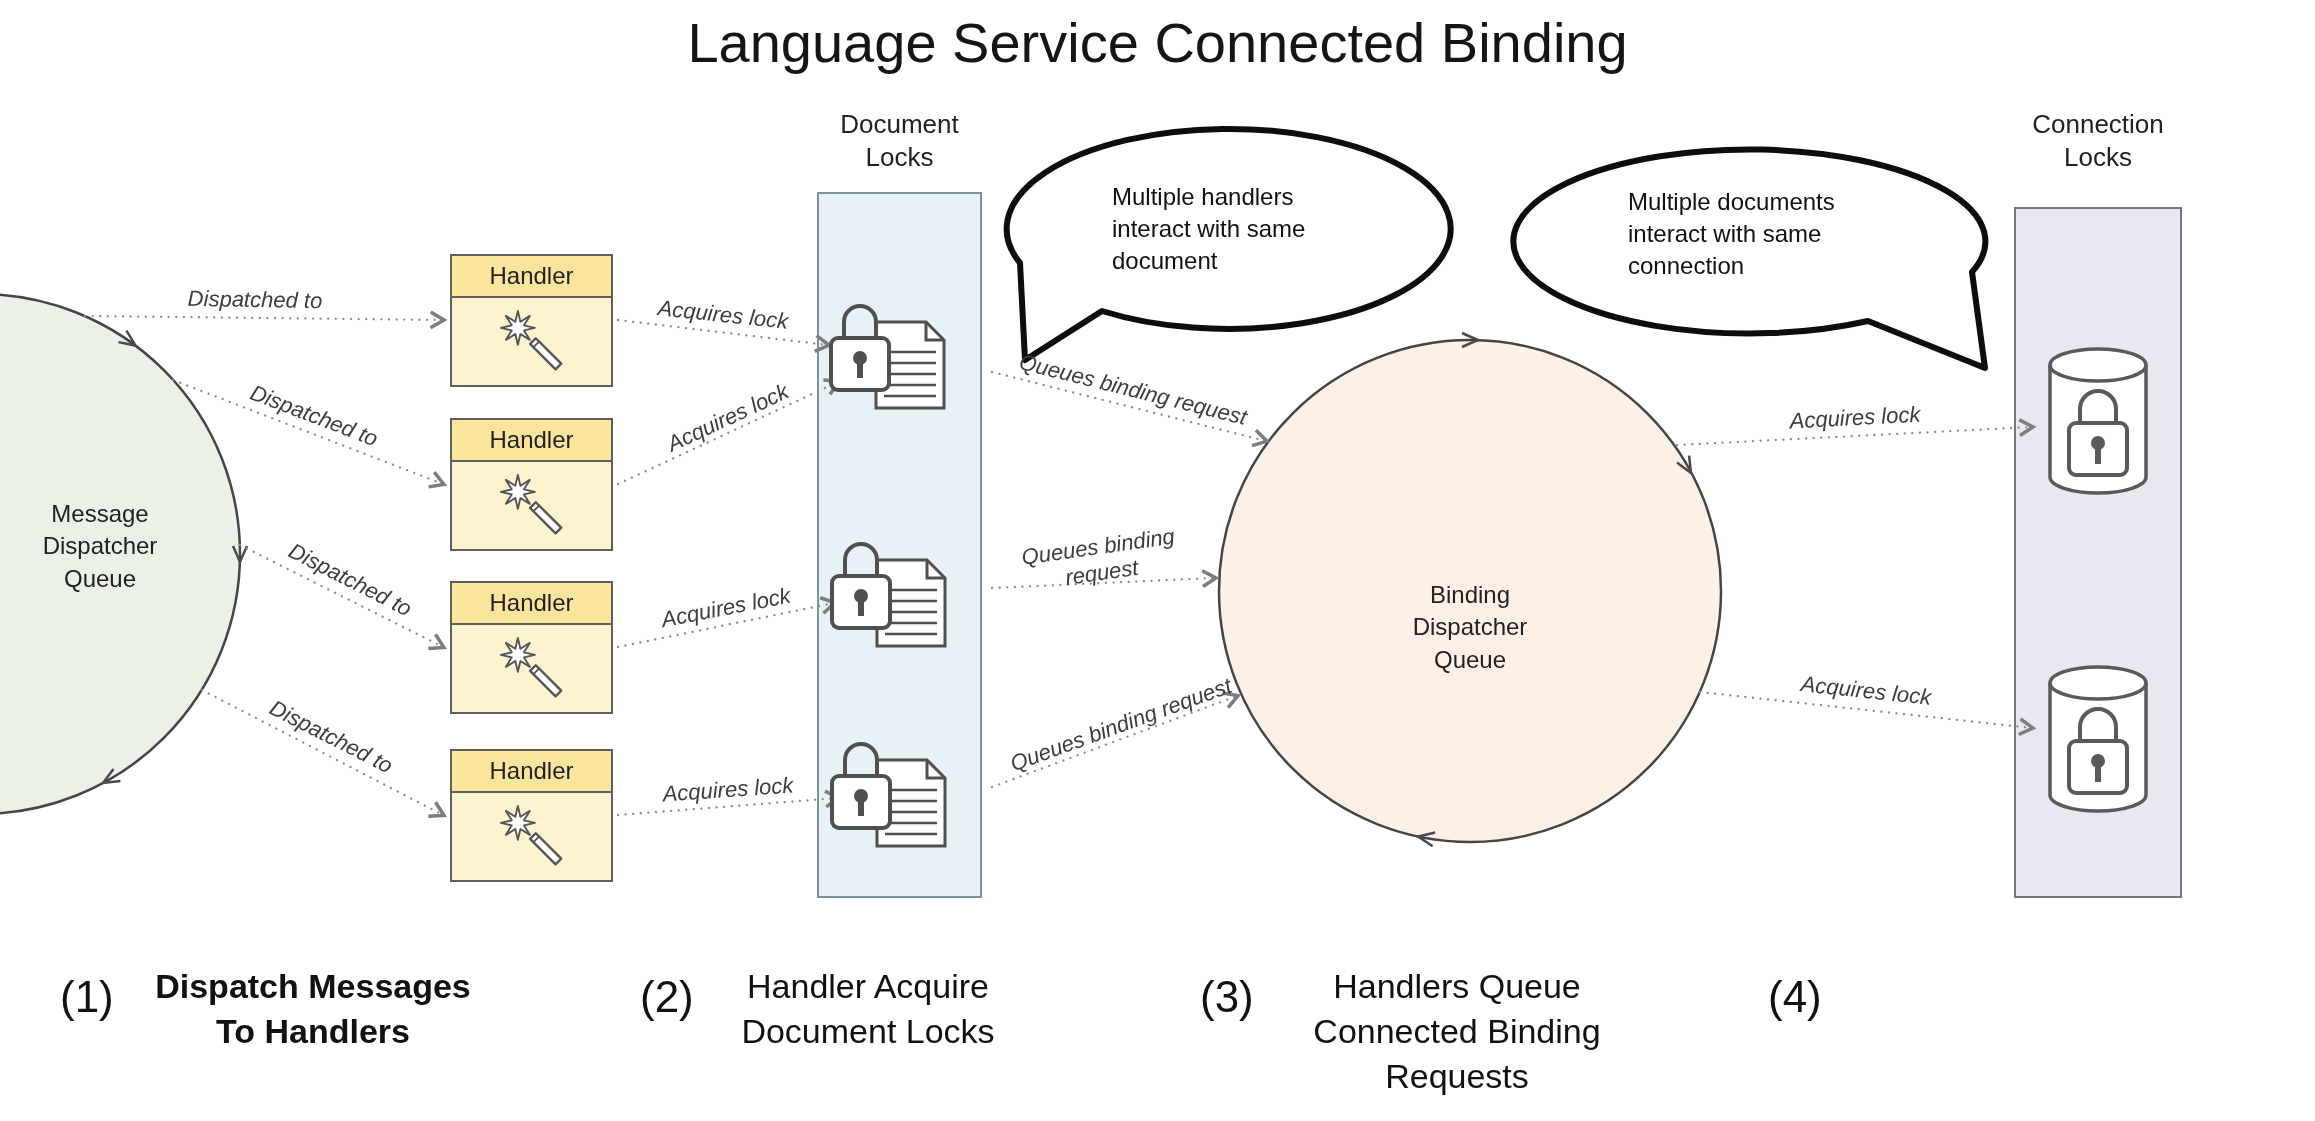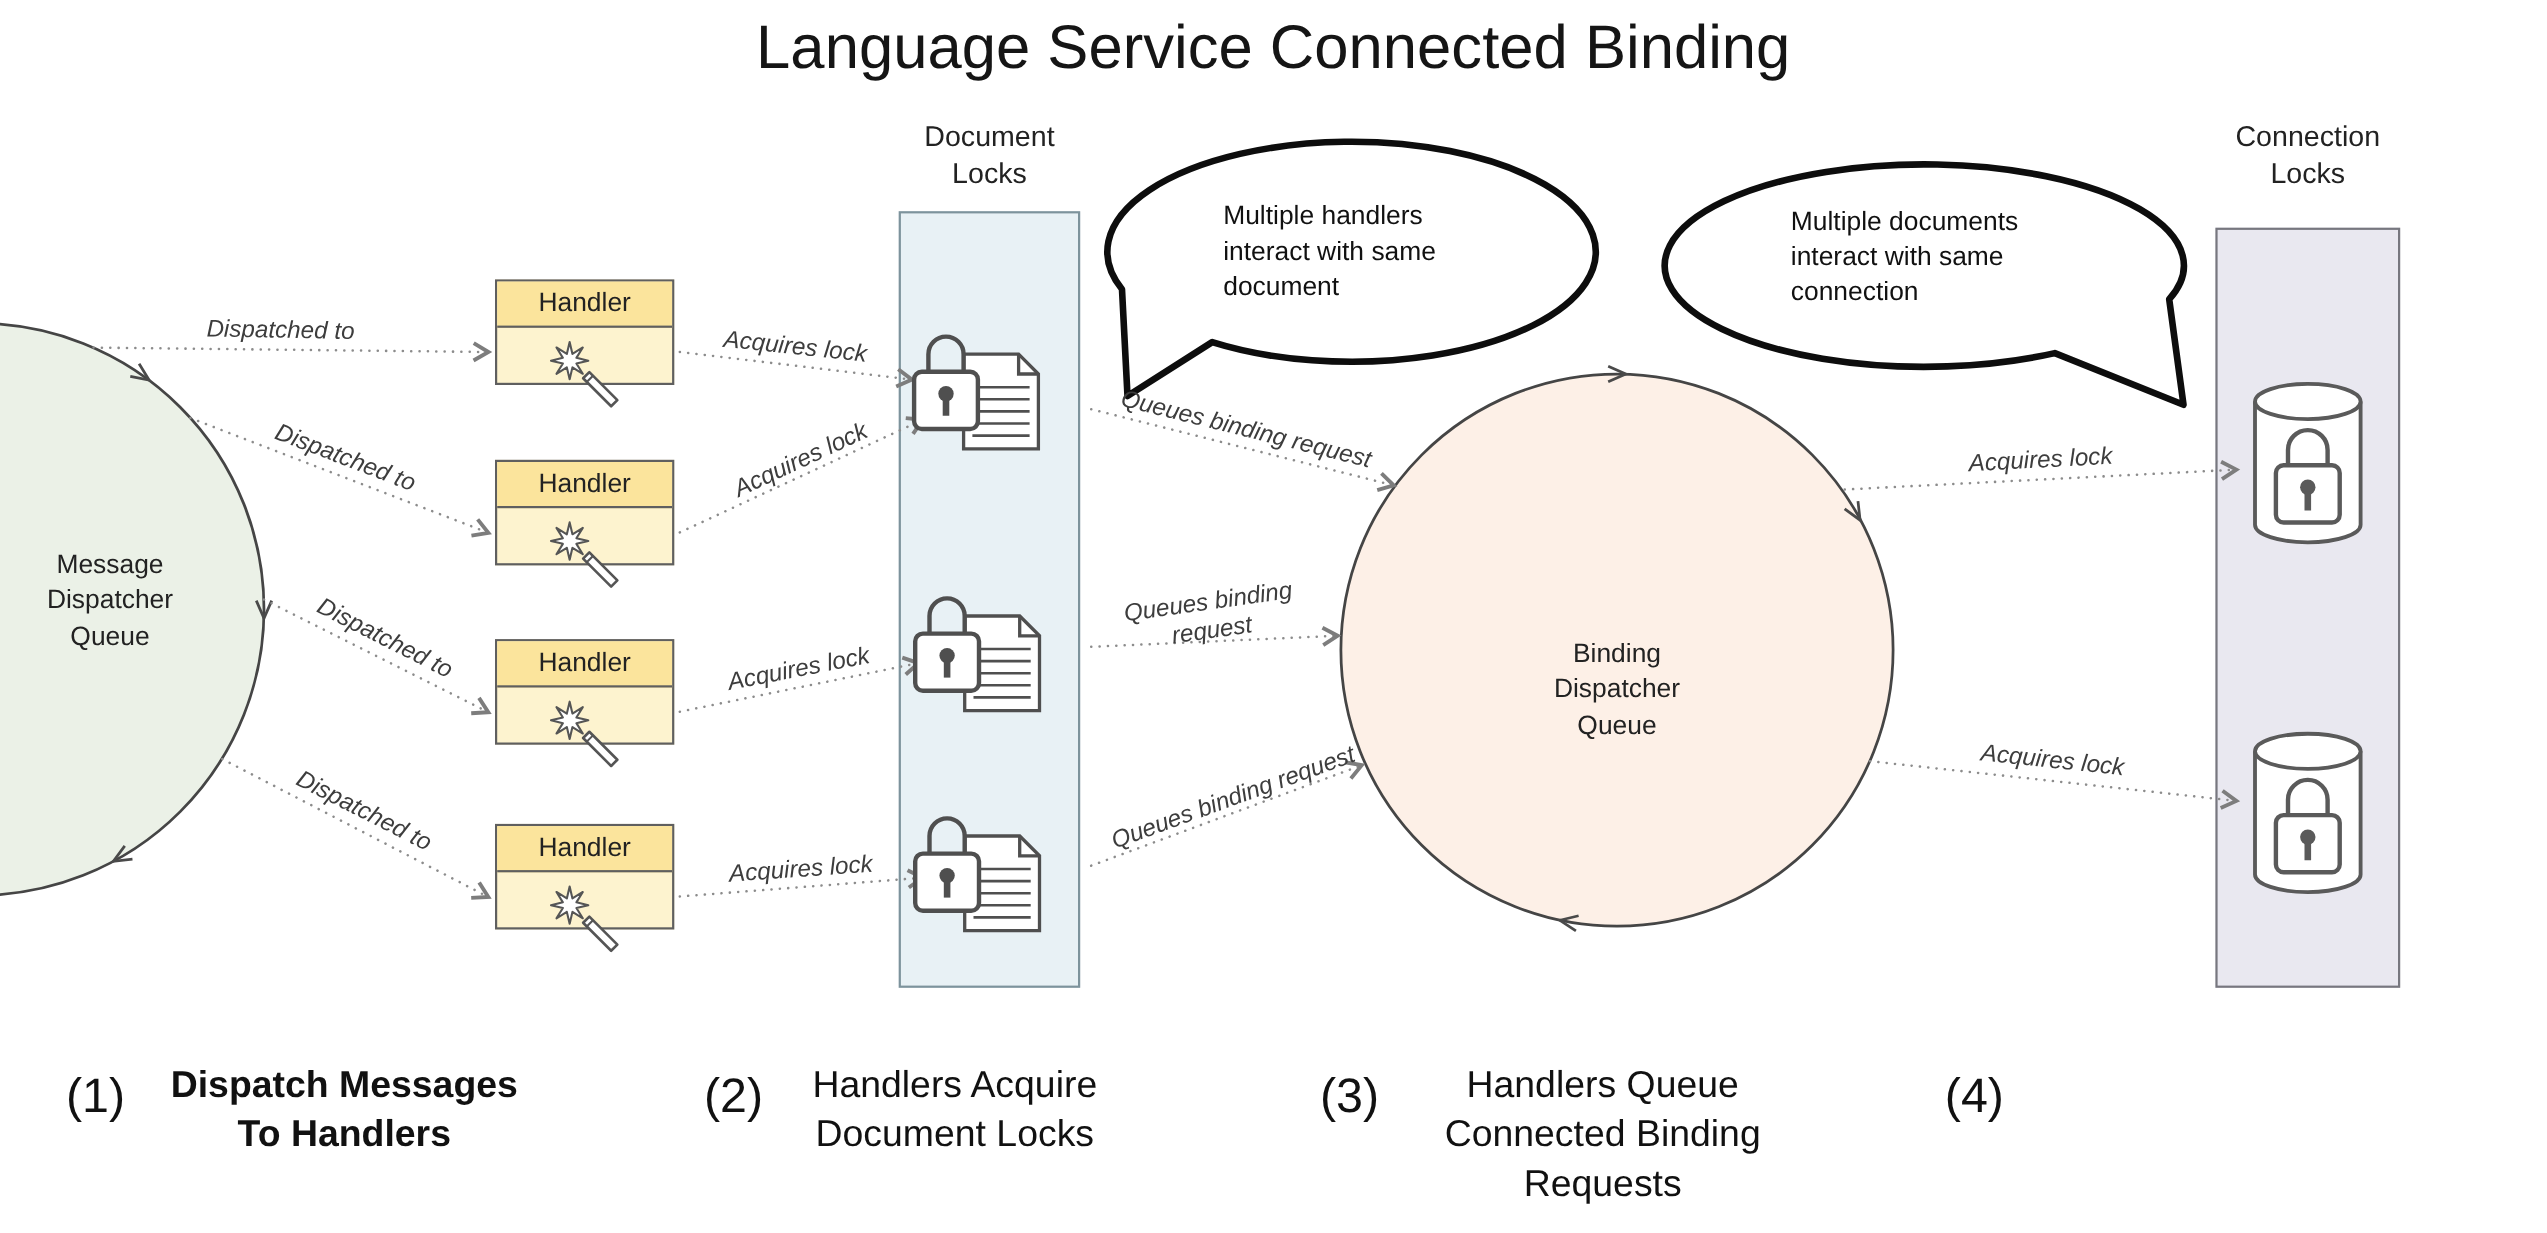--- a/index.html
+++ b/index.html
@@ -5,21 +5,21 @@
   * { margin:0; padding:0; box-sizing:border-box; }
   html,body { background:#ffffff; }
   .stage { position:relative; width:2315px; height:1121px; background:#fff; overflow:hidden;
            font-family:"Liberation Sans", sans-serif; color:#1a1a1a; }
   .layer { position:absolute; left:0; top:0; z-index:1; }
   .title { position:absolute; top:10px; left:0; width:100%; text-align:center; font-size:56px;
            color:#151515; z-index:3; }
   .col { position:absolute; z-index:0; }
   .col-label { position:absolute; z-index:3; text-align:center; font-size:26px; line-height:1.25;
                color:#222; white-space:pre-line; }
-  .handler { position:absolute; left:450px; width:163px; height:96px; border:2px solid #5f5f5f;
+  .handler { position:absolute; left:450px; width:163px; height:133px; border:2px solid #5f5f5f;
              background:#fdf3cf; z-index:2; }
   .handler-header { height:42px; border-bottom:2px solid #5f5f5f; background:#fbe49c;
                     display:flex; align-items:center; justify-content:center; font-size:24px; color:#222; }
   .handler-body { height:87px; display:flex; align-items:center; justify-content:center; }
   .icon { position:absolute; z-index:2; line-height:0; }
   .queue-label { position:absolute; z-index:3; text-align:center; font-size:24px; line-height:1.35;
                  color:#222; white-space:pre-line; }
   .bubble-text { position:absolute; z-index:3; font-size:24px; line-height:1.33; color:#111; }
   .edge-label { position:absolute; z-index:3; font-size:22px; font-style:italic; color:#3d3d3d;
                 white-space:nowrap; }
@@ -215,21 +215,21 @@
   <div class="edge-label" style="left:1121px; top:725px; transform:translate(-50%,-50%) rotate(-20deg);">Queues binding request</div>
 
   <div class="edge-label" style="left:1855px; top:418px; transform:translate(-50%,-50%) rotate(-3deg);">Acquires lock</div>
   <div class="edge-label" style="left:1866px; top:691px; transform:translate(-50%,-50%) rotate(6deg);">Acquires lock</div>
 
   <div class="caption-num" style="left:60px;  top:972px;">(1)</div>
   <div class="caption-text" style="left:128px; top:964px; width:370px;font-weight:bold;">Dispatch Messages
 To Handlers</div>
 
   <div class="caption-num" style="left:640px; top:972px;">(2)</div>
-  <div class="caption-text" style="left:698px; top:964px; width:340px;">Handlers Acquire
+  <div class="caption-text" style="left:698px; top:964px; width:340px;">Handler Acquire
 Document Locks</div>
 
   <div class="caption-num" style="left:1200px; top:972px;">(3)</div>
   <div class="caption-text" style="left:1272px; top:964px; width:370px;">Handlers Queue
 Connected Binding
 Requests</div>
 
   <div class="caption-num" style="left:1768px; top:972px;">(4)</div>
 
 </div>

